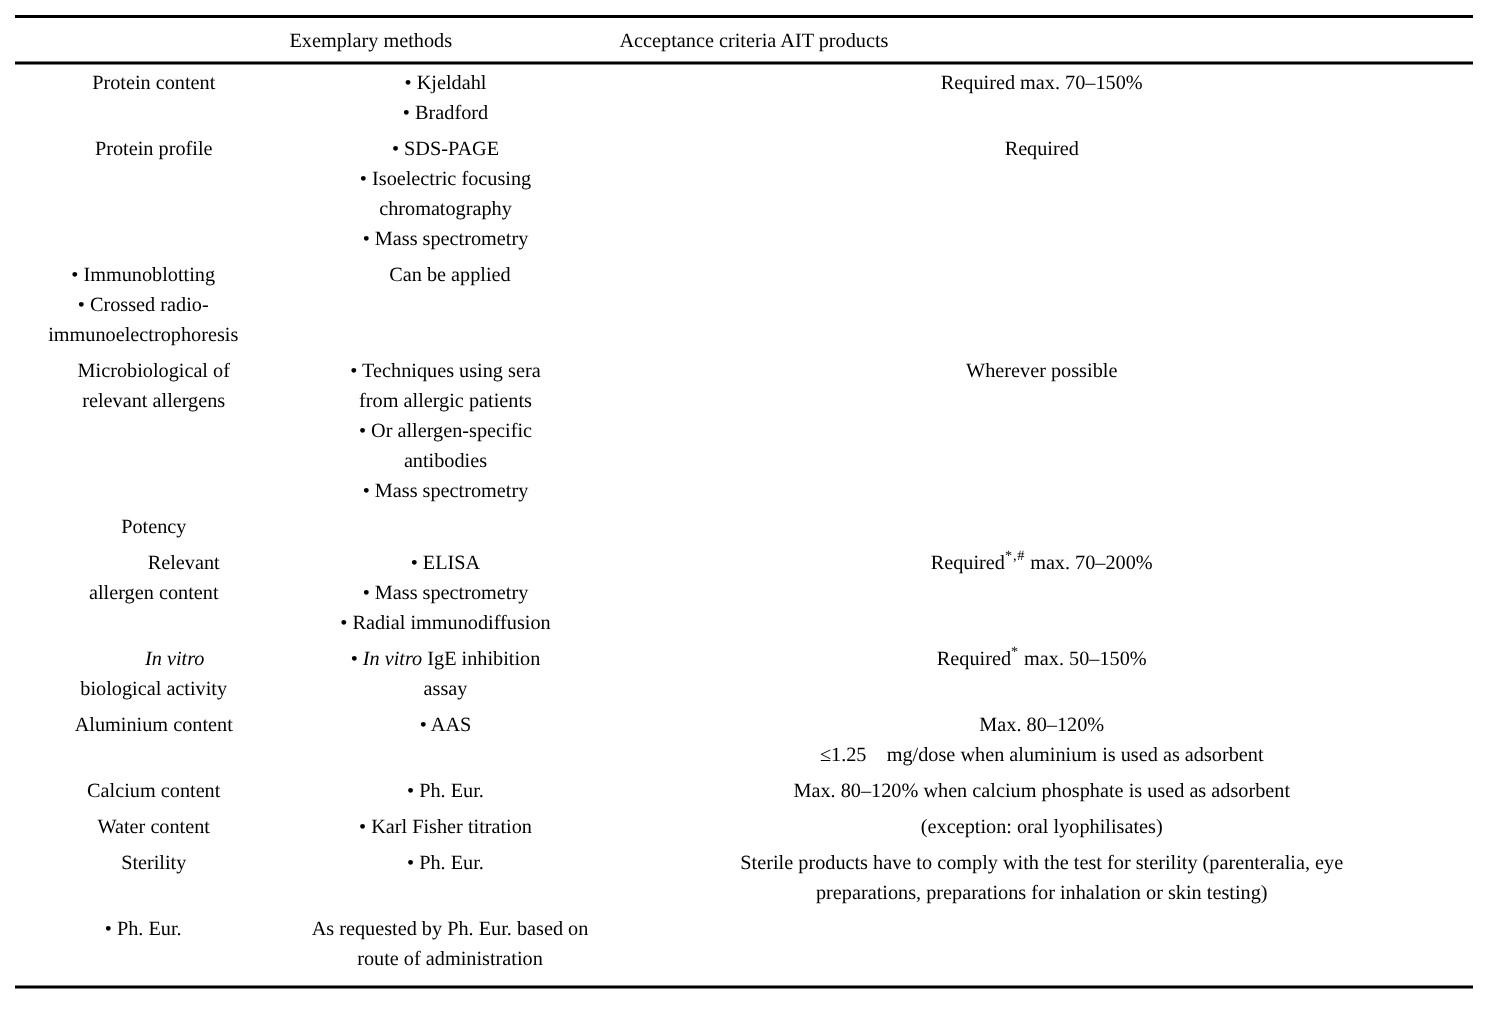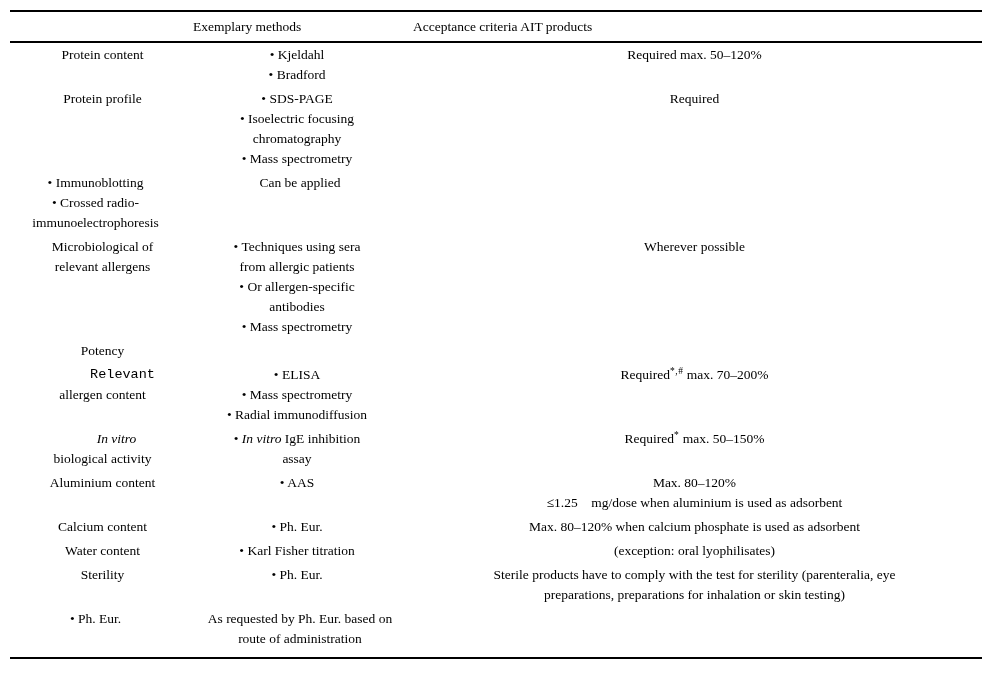--- a/index.html
+++ b/index.html
@@ -33,21 +33,21 @@
     border-bottom: 2px solid #000;
     padding: 5px 0 4px 0;
   }
   .tbody { padding: 2px 0 4px 0; text-align: center; }
   .row { padding: 0 0 4px 0; }
   .cell { min-height: 1px; }
   .cell.c1 { padding-left: 10px; padding-right: 8px; }
   .cell.c2 { padding-right: 12px; }
   .cell.c3 { padding-right: 6px; }
   .line { line-height: 20px; white-space: pre-wrap; }
-  .indent-lg { padding-left: 40px; font-family: Liberation Mono, monospace; }
+  .indent-lg { padding-left: 40px; }
   .indent-md { padding-left: 28px; }
   .italic { font-style: italic; }
   sup.sup {
     font-size: 9.5px;
     line-height: 0;
     vertical-align: super;
     letter-spacing: 0.5px;
   }
 </style>
 </head>
@@ -66,21 +66,21 @@
 
       <div class="grid-row row">
         <div class="cell c1">
           <div class="line">Protein content</div>
         </div>
         <div class="cell c2">
           <div class="line">• Kjeldahl</div>
           <div class="line">• Bradford</div>
         </div>
         <div class="cell c3">
-          <div class="line">Required max. 50–120%</div>
+          <div class="line">Required max. 70–150%</div>
         </div>
       </div>
 
       <div class="grid-row row">
         <div class="cell c1">
           <div class="line">Protein profile</div>
         </div>
         <div class="cell c2">
           <div class="line">• SDS-PAGE</div>
           <div class="line">• Isoelectric focusing</div>

